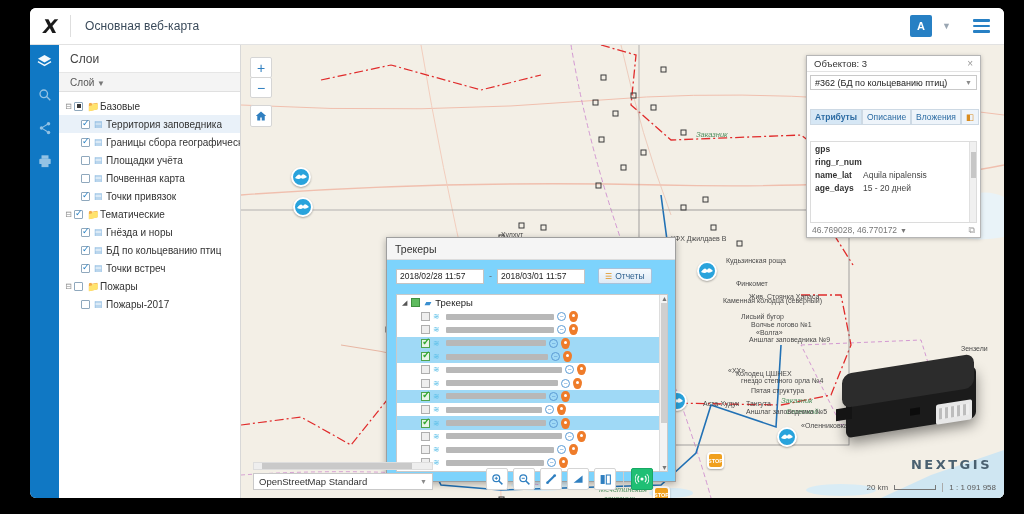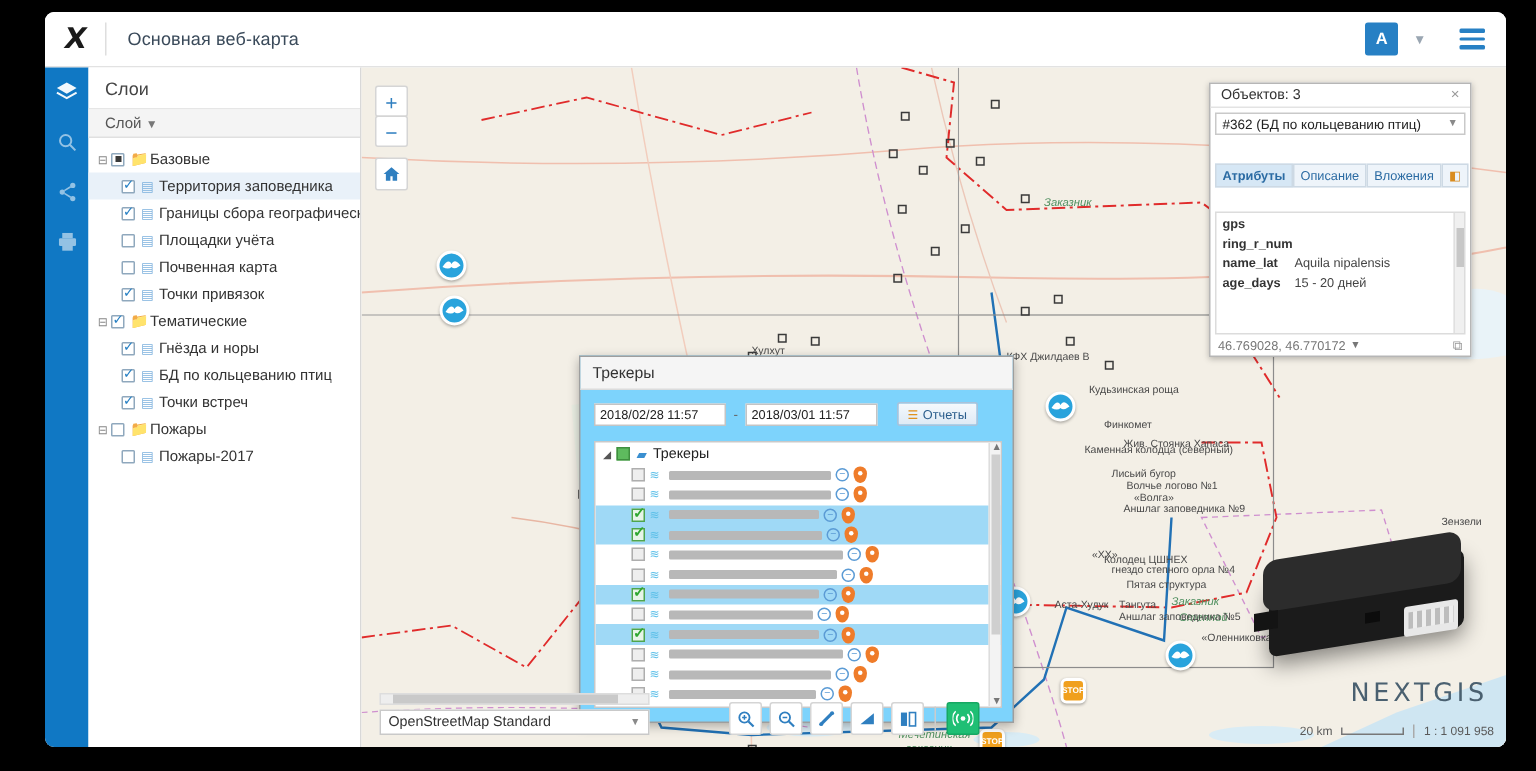--- a/index.html
+++ b/index.html
@@ -138,22 +138,22 @@
   .hscroll { position:absolute; left:12px; bottom:28px; width:180px; height:8px; background:#eee;
              border:1px solid #ddd;}
   .hscroll i { position:absolute; left:8px; top:0; width:150px; height:6px; background:#c9c9c9;}
 
   .maptools { position:absolute; left:245px; bottom:8px; display:flex; align-items:center; gap:5px;}
   .mt { width:22px; height:22px; background:#fff; border:1px solid #d5d5d5; border-radius:2px;
         display:flex; align-items:center; justify-content:center; color:#2f7fc0; font-size:11px;}
   .mt.green { background:#1fbf74; border-color:#17a863; color:#fff;}
   .mt-div { width:1px; height:16px; background:#ccc; margin:0 2px;}
 
-  .nextgis { position:absolute; right:12px; bottom:26px; font-size:17px; letter-spacing:2.5px;
-             color:#4a6070; font-weight:normal; font-family:"DejaVu Sans", sans-serif;}
+  .nextgis { position:absolute; right:12px; bottom:26px; font-size:13px; letter-spacing:2.5px;
+             color:#4a6070; font-weight:bold; font-family:"DejaVu Sans", sans-serif;}
   .scalebar { position:absolute; right:8px; bottom:6px; display:flex; align-items:center; gap:6px;
               font-size:8px; color:#5a5a5a;}
   .sb-line { width:42px; height:5px; border:1px solid #777; border-top:none;}
   .scale-div { width:1px; height:9px; background:#aaa;}
 
   
   .device { position:absolute; right:4px; bottom:42px; width:172px; height:100px; }
   .dev-body { position:absolute; left:18px; top:20px; width:130px; height:52px; background:#1b1b1b;
               border-radius:6px; transform:skewY(-9deg); box-shadow:0 6px 14px rgba(0,0,0,.45);}
   .dev-top { position:absolute; left:14px; top:8px; width:132px; height:34px; background:#2c2c2c;

